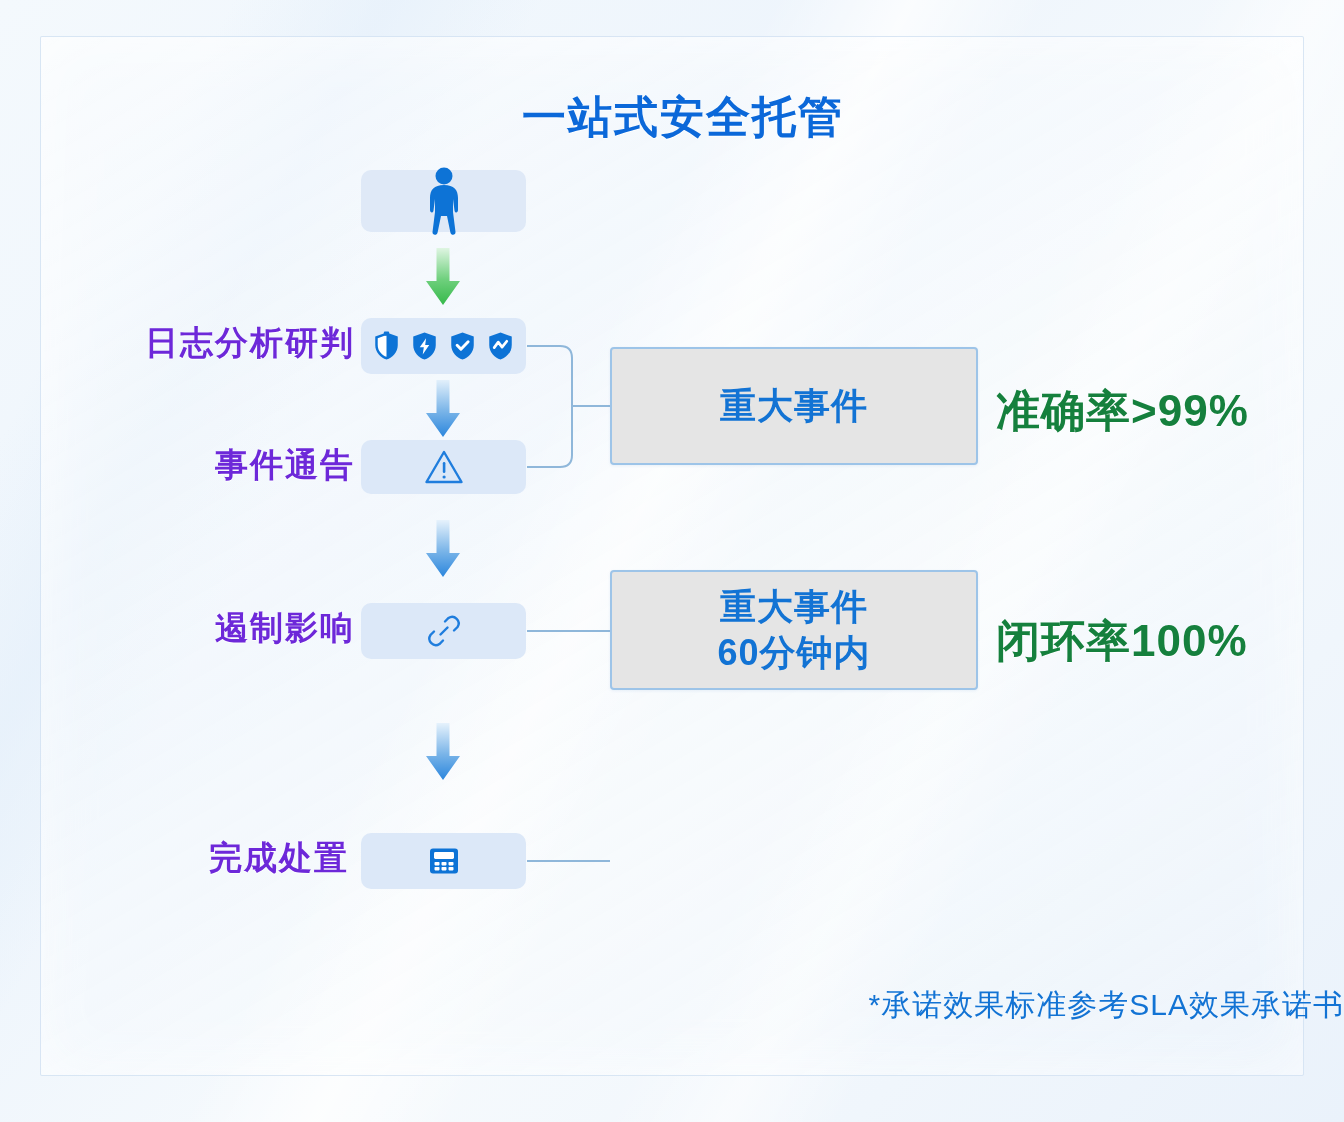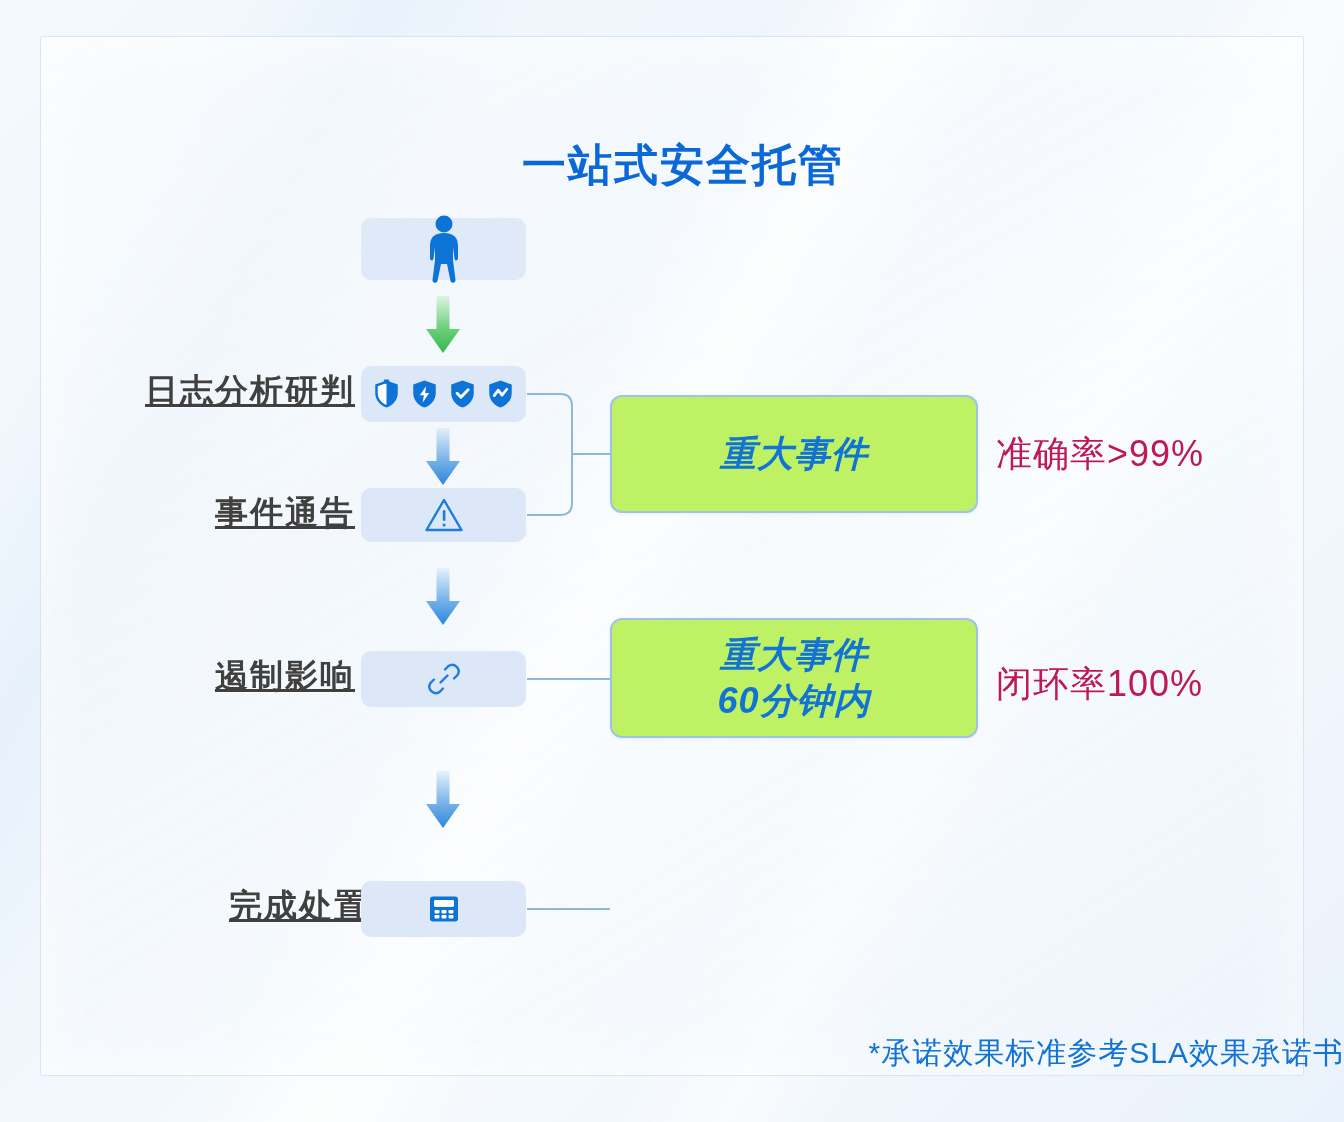--- a/index.html
+++ b/index.html
@@ -27,21 +27,21 @@
   .panel {
     position: absolute;
     left: 40px; top: 36px;
     width: 1264px; height: 1040px;
     border: 1px solid rgba(210,226,242,0.85);
     border-radius: 2px;
     background: linear-gradient(150deg, rgba(255,255,255,0.45), rgba(245,250,254,0.2));
     box-shadow: inset 0 0 60px rgba(255,255,255,0.6);
   }
 
-  .stage { position: absolute; inset: 0; margin-top: 48px; }
+  .stage { position: absolute; inset: 0; }
 
   
   .title {
     position: absolute;
     left: 0; top: 88px; width: 100%;
     text-align: center;
     padding-left: 22px;
     font-size: 44px;
     font-weight: 700;
     letter-spacing: 2px;
@@ -65,68 +65,66 @@
   .tile.report  { left: 361px; top: 833px; width: 165px; height: 56px; }
 
   .shield-row { display: flex; align-items: center; gap: 11px; }
 
   
   .caption {
     position: absolute;
     text-align: right;
     font-size: 33px;
     font-weight: 700;
-    color: #404040;
+    color: #6d28d9;
     letter-spacing: 2px;
     white-space: nowrap;
     text-shadow: 0 1px 0 rgba(255,255,255,0.85);
-    text-decoration: underline;
   }
   .cap-1 { left: 30px; top: 321px; width: 325px; }
   .cap-2 { left: 30px; top: 443px; width: 325px; }
   .cap-3 { left: 30px; top: 606px; width: 325px; }
-  .cap-4 { left: 44px; top: 836px; width: 325px; }
+  .cap-4 { left: 24px; top: 836px; width: 325px; }
 
   
   .arrow { position: absolute; }
   .arrow-green { left: 424px; top: 248px; }
   .arrow-b1    { left: 424px; top: 380px; }
   .arrow-b2    { left: 424px; top: 520px; }
   .arrow-b3    { left: 424px; top: 723px; }
 
   
   .connectors { position: absolute; inset: 0; pointer-events: none; }
 
   
   .outcome {
     position: absolute;
     border: 2px solid #9dc4e8;
-    border-radius: 12px;
-    background: #bef264;
+    border-radius: 4px;
+    background: #e5e5e5;
     display: flex;
     align-items: center;
     justify-content: center;
     text-align: center;
     color: #1273d4;
     font-weight: 700;
     letter-spacing: 1px;
     line-height: 1.28;
     box-shadow: 0 1px 3px rgba(150,185,220,0.18);
-    font-style: italic;
   }
   .out-1 { left: 610px; top: 347px; width: 368px; height: 118px; font-size: 36px; }
   .out-2 { left: 610px; top: 570px; width: 368px; height: 120px; font-size: 36px; }
   .out-3 { left: 610px; top: 800px; width: 368px; height: 122px; font-size: 37px; }
 
   
   .kpi {
     position: absolute;
-    font-size: 36px;
-    font-weight: 400;
-    color: #be185d;
+    font-size: 44px;
+    font-weight: 700;
+    color: #15803d;
     letter-spacing: 1px;
     white-space: nowrap;
     text-shadow: 0 1px 0 rgba(255,255,255,0.8);
   }
   .kpi-1 { left: 996px; top: 382px; }
   .kpi-2 { left: 996px; top: 612px; }
 
   
   .footnote {
     position: absolute;

